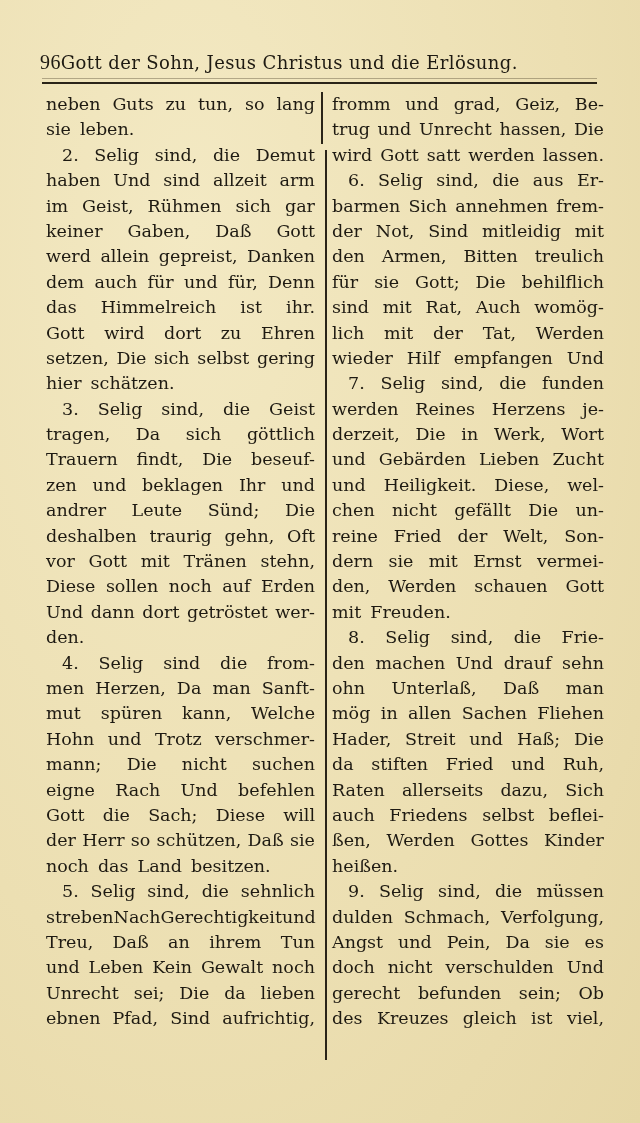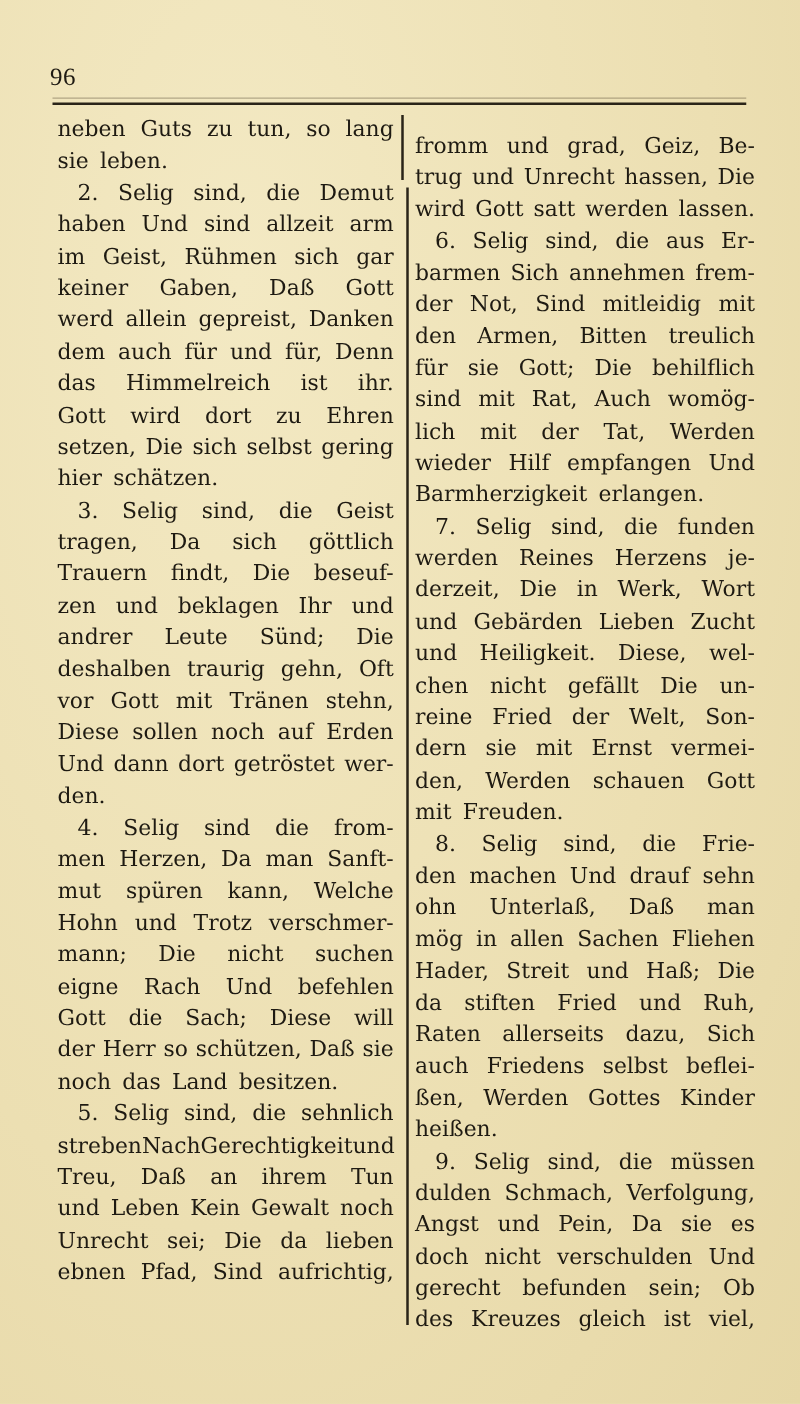--- a/index.html
+++ b/index.html
@@ -63,21 +63,20 @@
     font-size: 17.5px;
     line-height: 25.4px;
   }
   .col-left {
     left: 46px;
     width: 269px;
   }
   .col-right {
     left: 332px;
     width: 272px;
-    margin-top: 13px;
   }
   .column-divider-top {
     position: absolute;
     left: 321px;
     top: 92px;
     width: 0;
     height: 52px;
     border-left: 2px solid #2a2418;
   }
   .column-divider {
@@ -104,20 +103,21 @@
   .word {
     display: inline-block;
   }
 </style>
 </head>
 <body>
 
 <div class="page">
   <div class="running-head">
     <span class="page-number">96</span>
+    <span class="head-title">Gott der Sohn, Jesus Christus und die Erlösung.</span>
   </div>
   <div class="head-rule-thin"></div>
   <div class="head-rule"></div>
 
   <div class="column col-left" id="col-0">
       <div class="line">
         <span class="word">neben</span>
         <span class="word">Guts</span>
         <span class="word">zu</span>
         <span class="word">tun,</span>
@@ -426,24 +426,20 @@
         <span class="word">der</span>
         <span class="word">Tat,</span>
         <span class="word">Werden</span>
       </div>
       <div class="line">
         <span class="word">wieder</span>
         <span class="word">Hilf</span>
         <span class="word">empfangen</span>
         <span class="word">Und</span>
       </div>
-      <div class="line last">
-        <span class="word">Barmherzigkeit</span>
-        <span class="word">erlangen.</span>
-      </div>
       <div class="line indent">
         <span class="word">7.</span>
         <span class="word">Selig</span>
         <span class="word">sind,</span>
         <span class="word">die</span>
         <span class="word">funden</span>
       </div>
       <div class="line">
         <span class="word">werden</span>
         <span class="word">Reines</span>

